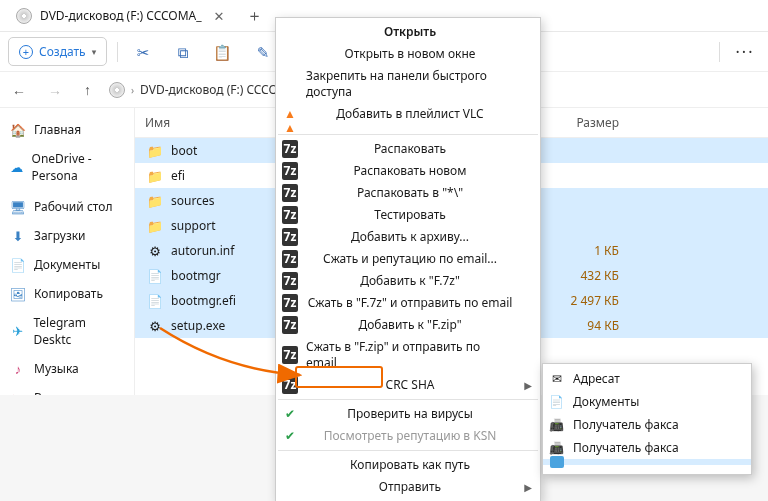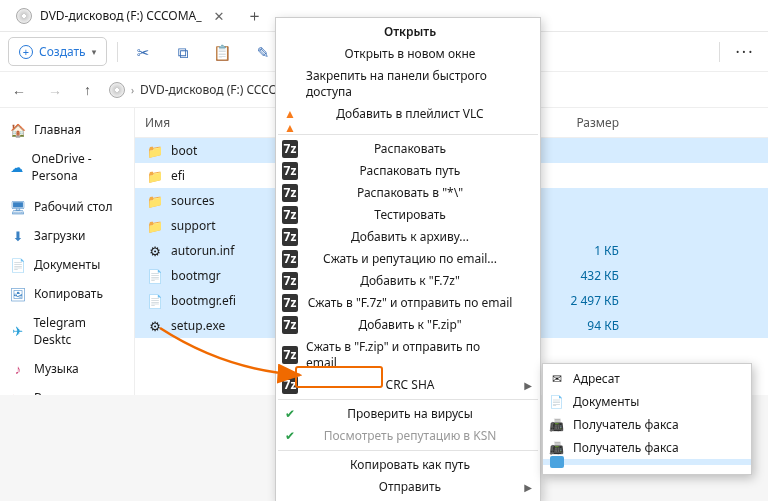--- a/index.html
+++ b/index.html
@@ -26,21 +26,21 @@
 .sgap { height: 14px; }
 .content { flex: 1; position: relative; }
 .list-header { display: flex; padding: 6px 10px; font-size: 12px; color: #555; border-bottom: 1px solid #eee; }
 .col-name { flex: 0 0 400px; }
 .col-size { flex: 0 0 90px; text-align: right; padding-right: 16px; }
 .file-row { display: flex; align-items: center; padding: 3px 10px; font-size: 12px; height: 25px; }
 .file-row.sel { background: #d6ecff; }
 .ficon { width: 20px; height: 16px; display: inline-flex; align-items: center; justify-content: center; margin-right: 6px; font-size: 13px; }
 .folder { color: #f5c34e; }
 .fname { flex: 0 0 374px; }
-.fsize { flex: 0 0 90px; text-align: right; color: #0369a1; padding-right: 16px; }
+.fsize { flex: 0 0 90px; text-align: right; color: #a16207; padding-right: 16px; }
 .ctx-menu { position: absolute; left: 275px; top: 17px; width: 266px; background: #fff; border: 1px solid #ccc; box-shadow: 2px 3px 10px rgba(0,0,0,0.2); font-size: 12px; padding: 3px 0; z-index: 10; }
 .ctx-item { display: flex; align-items: center; padding: 3px 26px 3px 30px; position: relative; cursor: default; line-height: 16px; justify-content: center; }
 .ctx-item.bold { font-weight: 600; }
 .ctx-item.disabled { color: #999; }
 .ctx-sep { height: 1px; background: #e2e2e2; margin: 3px 2px; }
 .ctx-icon { position: absolute; left: 6px; width: 16px; height: 16px; display: inline-flex; align-items: center; justify-content: center; font-size: 12px; }
 .ctx-sub { position: absolute; right: 8px; color: #666; font-size: 10px; }
 .sev { background: #333; color: #fff; font-size: 12px; font-weight: bold; padding: 1px 2px; border-radius: 2px; }
 .shield { color: #2a9e4a; }
 .highlight-box { position: absolute; border: 2px solid #f06a00; border-radius: 3px; pointer-events: none; z-index: 11; }
@@ -205,21 +205,21 @@
   <div class="ctx-item">
       <span class="ctx-icon">
         <span class="sev">7z</span>
       </span>
       <span>Распаковать</span>
     </div>
   <div class="ctx-item">
       <span class="ctx-icon">
         <span class="sev">7z</span>
       </span>
-      <span>Распаковать путь</span>
+      <span>Распаковать новом</span>
     </div>
   <div class="ctx-item">
       <span class="ctx-icon">
         <span class="sev">7z</span>
       </span>
       <span>Распаковать в "*\"</span>
     </div>
   <div class="ctx-item">
       <span class="ctx-icon">
         <span class="sev">7z</span>

